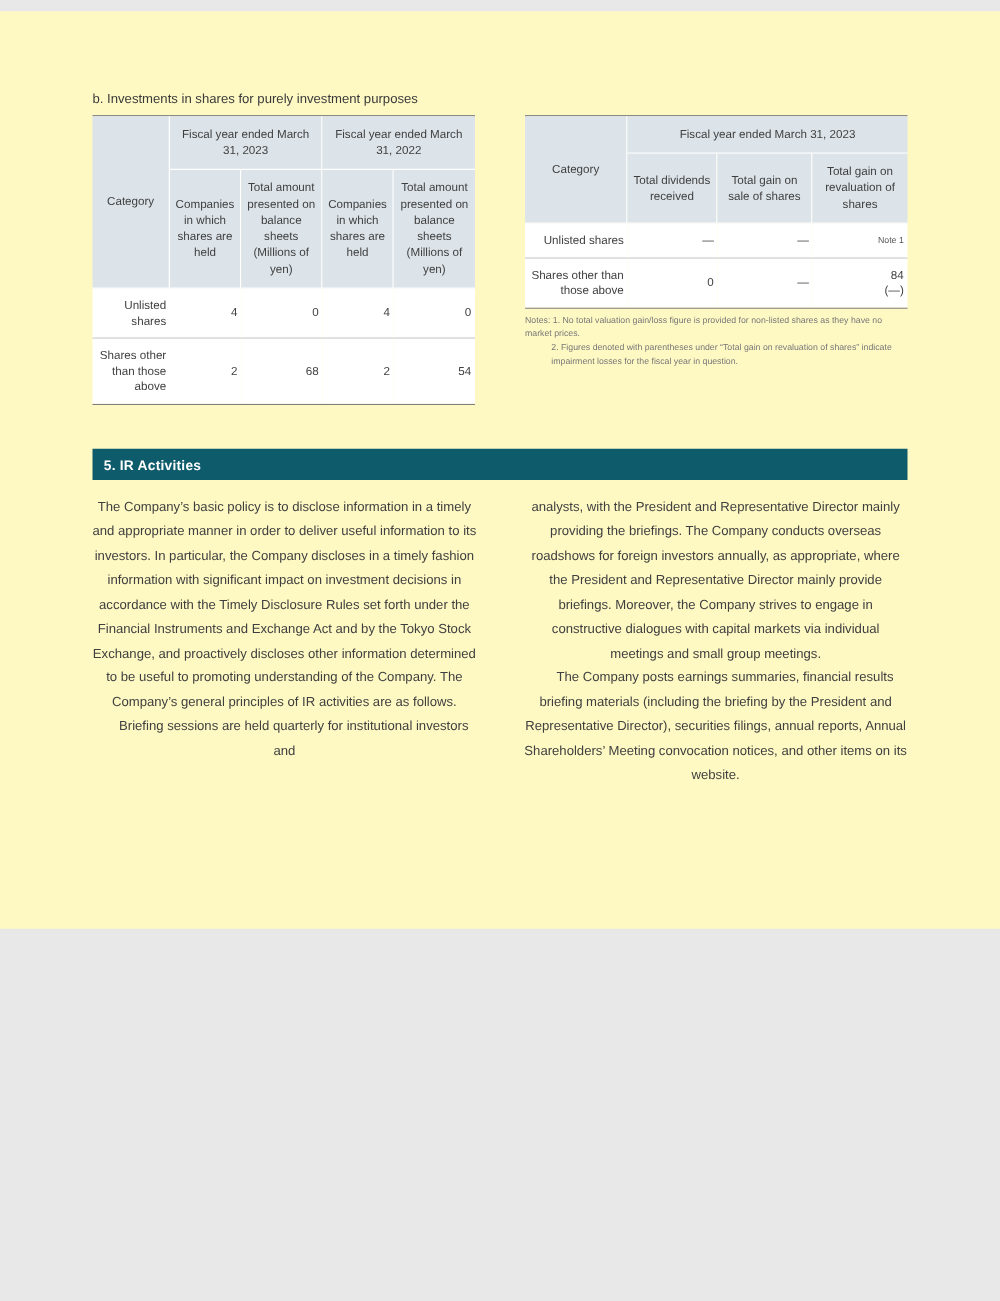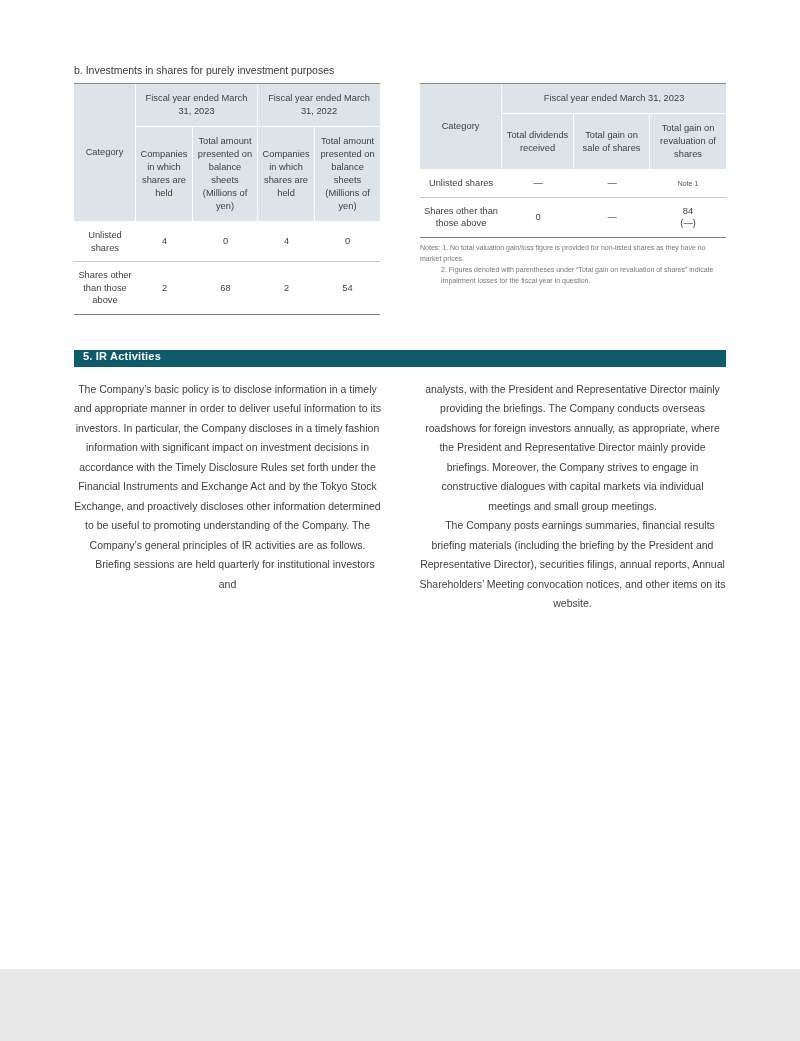--- a/index.html
+++ b/index.html
@@ -1,22 +1,22 @@
 <!DOCTYPE html>
 <html><head>
 <meta charset="utf-8">
 <style>
   * { box-sizing: border-box; }
   html, body { margin: 0; padding: 0; background: #e8e8e8; }
   .page {
     position: relative;
     width: 800px;
-    height: 969px;
-    margin: 0 auto;
-    background: #ffffff;
+    height: 734px;
+    margin: 9px auto;
+    background: #fef9c3;
     font-family: "Liberation Sans", "DejaVu Sans", sans-serif;
     color: #3f3f3f;
     overflow: hidden;
   }
   .content {
     position: absolute;
     left: 74px;
     top: 64px;
     width: 652px;
   }
@@ -44,21 +44,21 @@
     font-weight: normal;
     text-align: center;
     vertical-align: middle;
     padding: 8px 3px;
     line-height: 1.4;
     border-right: 1.5px solid #ffffff;
     border-bottom: 1.5px solid #ffffff;
   }
   table.tbl thead tr th:last-child { border-right: none; }
   table.tbl td {
-    text-align: center;
+    text-align: right;
     vertical-align: middle;
     padding: 7px 3px;
     line-height: 1.35;
     border-bottom: 1px solid #c8c8c8;
     background: #ffffff;
   }
   table.tbl tbody tr:last-child td { border-bottom: none; }
   .left-tbl  { width: 306px; }
   .right-tbl { width: 306px; }
   td.multiline { white-space: pre-line; }
@@ -70,21 +70,21 @@
     line-height: 1.6;
     color: #777777;
   }
   .note-indent { padding-left: 21px; }
   .section-bar {
     margin-top: 35px;
     background: #0e5b6b;
     color: #ffffff;
     font-size: 11px;
     font-weight: bold;
-    padding: 0 9px 5px 9px;
+    padding: 8px 9px 5px 9px;
     letter-spacing: 0.2px;
   }
   .two-col {
     display: flex;
     gap: 38px;
     margin-top: 13px;
     text-align: center;
   }
   .col {
     width: 307px;

